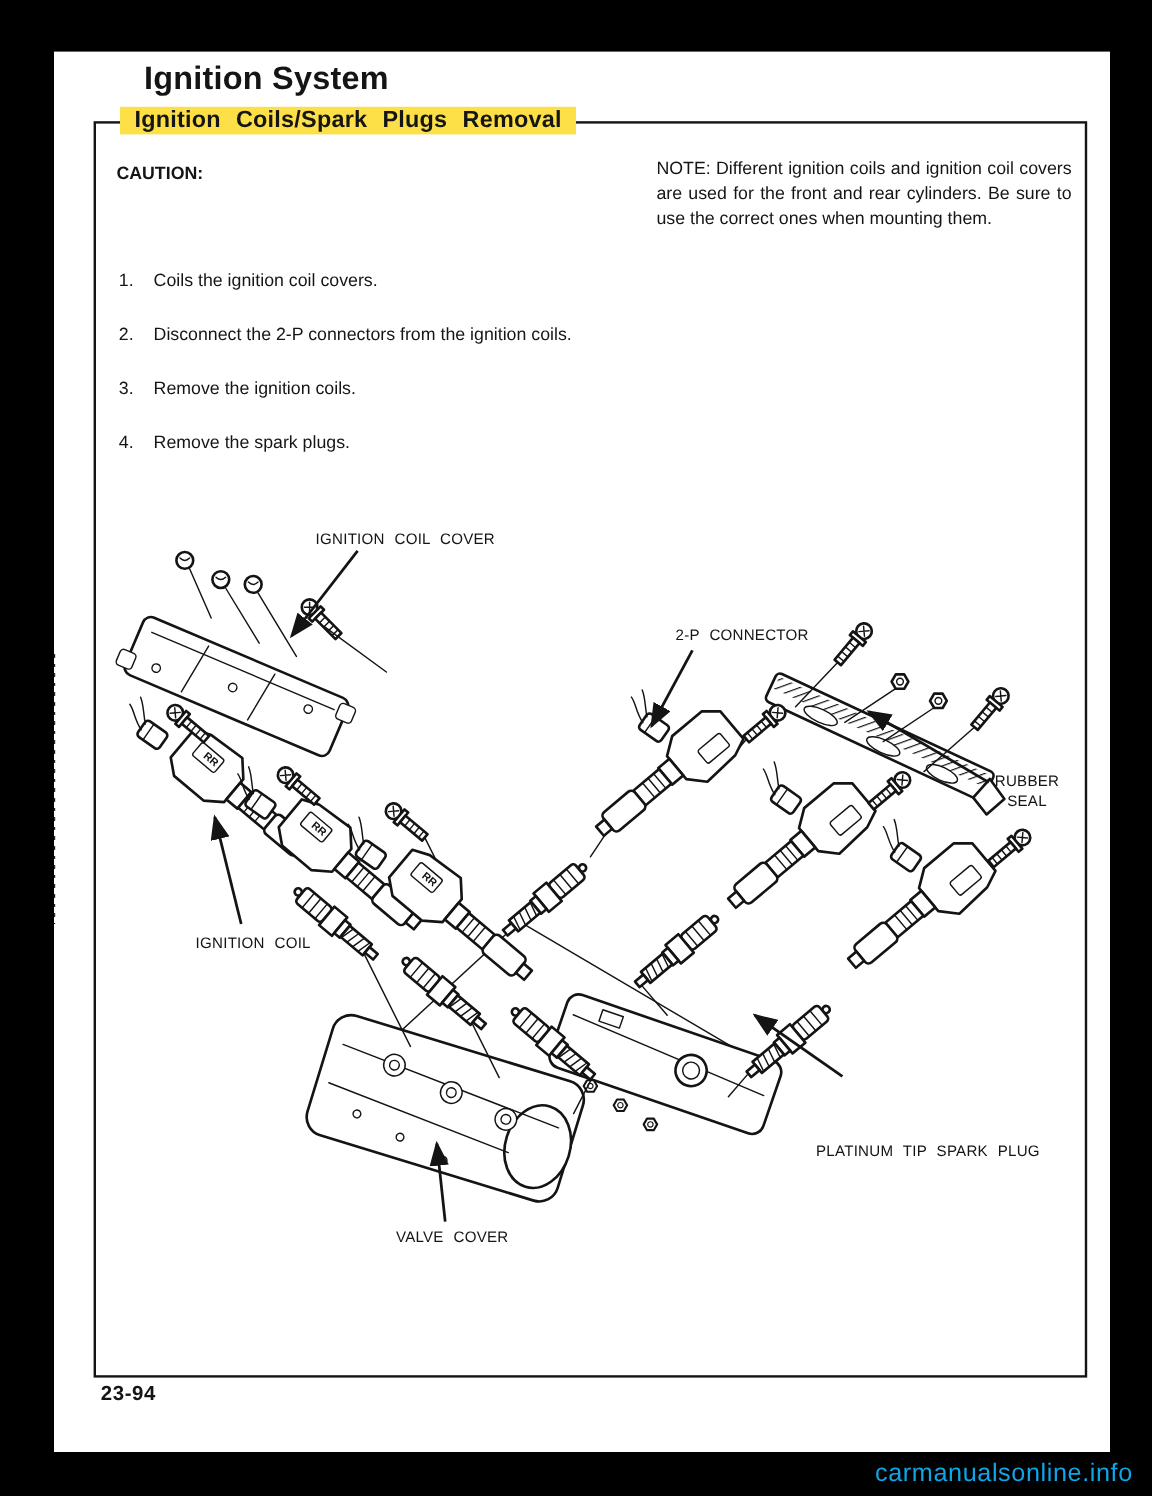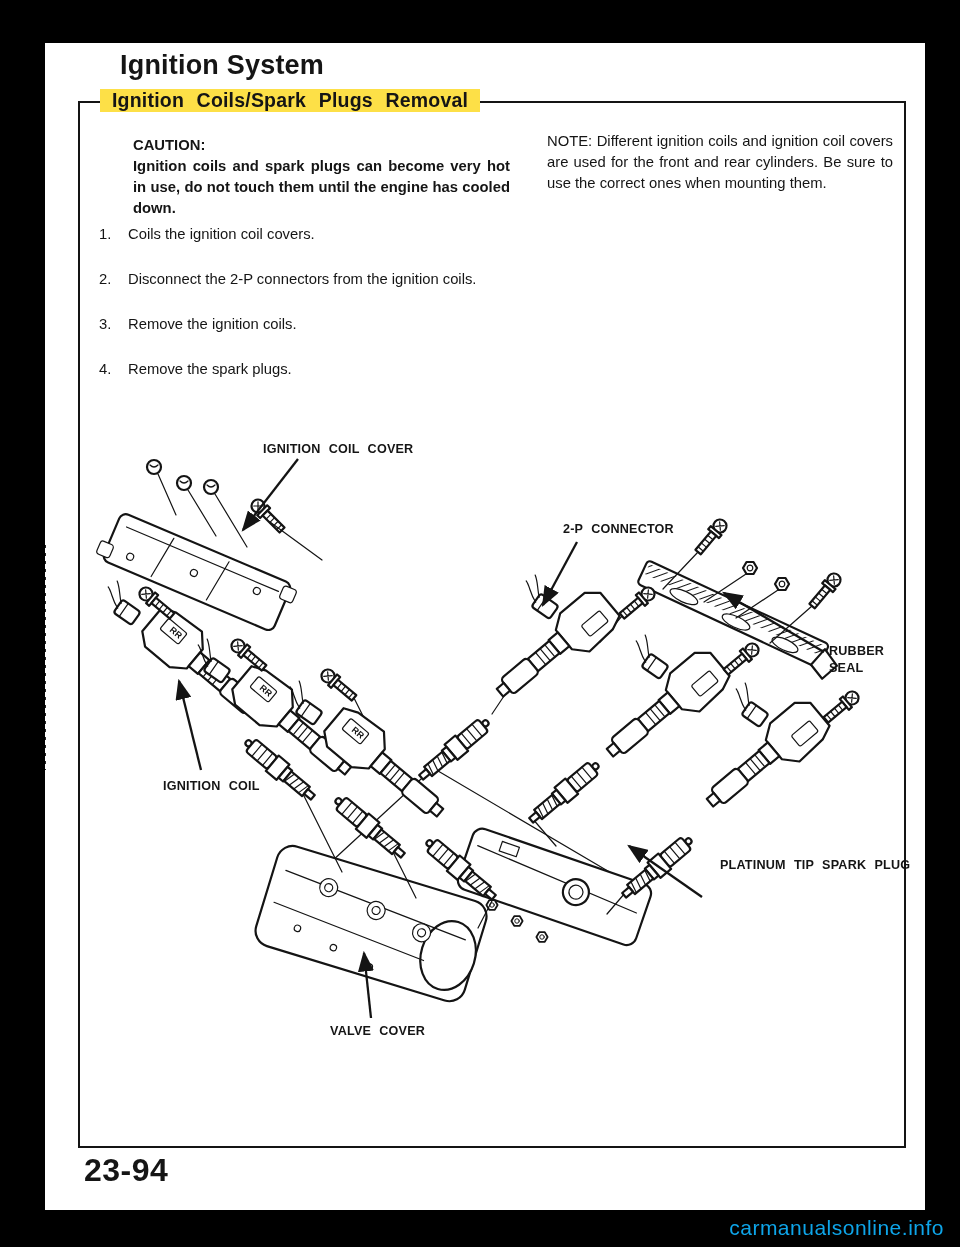--- a/index.html
+++ b/index.html
@@ -9,29 +9,29 @@
     font-family:"Liberation Sans", sans-serif;
     -webkit-font-smoothing:antialiased;
   }
   .page{position:absolute;left:45px;top:43px;width:880px;height:1167px;background:#fff;}
   .doc-title{position:absolute;left:80px;top:50px;font-size:27px;font-weight:bold;letter-spacing:.2px;z-index:4;margin-left:40px;}
   .section-box{position:absolute;left:78px;top:101px;width:824px;height:1043px;border:2.5px solid #141414;z-index:2;}
   .section-legend{
     position:absolute;left:100px;top:89px;z-index:5;background:#fde047;padding:0 12px;
     font-size:19.5px;font-weight:bold;word-spacing:7px;letter-spacing:.2px;white-space:nowrap;
   }
-  .caution{position:absolute;left:97px;top:135px;width:377px;font-size:14.8px;line-height:21px;font-weight:bold;z-index:4;margin-left:36px;}
+  .caution{position:absolute;left:97px;top:135px;width:377px;font-size:14.8px;line-height:21px;font-weight:bold;z-index:4;}
   .caution .cbody{text-align:justify;}
   .steps{position:absolute;left:99px;top:224px;width:378px;font-size:14.8px;line-height:21px;z-index:4;}
   .step{display:flex;margin-bottom:24px;}
   .step .num{width:29px;flex:none;}
   .step .txt{flex:1;text-align:justify;}
   .note{position:absolute;left:547px;top:131px;width:346px;font-size:14.8px;line-height:21px;text-align:justify;z-index:4;}
-  .dlabel{position:absolute;font-size:12.6px;font-weight:bold;letter-spacing:.2px;word-spacing:4.5px;white-space:nowrap;z-index:6;line-height:17px;}
-  .page-num{position:absolute;left:84px;top:1152px;font-size:32px;font-weight:bold;letter-spacing:.5px;z-index:4;}
+  .dlabel{position:absolute;font-size:12.6px;font-weight:normal;letter-spacing:.2px;word-spacing:4.5px;white-space:nowrap;z-index:6;line-height:17px;}
+  .page-num{position:absolute;left:84px;top:1152px;font-size:17px;font-weight:bold;letter-spacing:.5px;z-index:4;}
   .watermark{position:absolute;top:1216px;right:16px;font-size:21px;color:#0ea5e9;letter-spacing:.5px;z-index:4;}
   .artifact{position:absolute;left:43px;top:545px;width:3px;height:225px;z-index:3;
     background:repeating-linear-gradient(to bottom,#000 0 3px,transparent 3px 8px);opacity:.85;}
   svg.diagram{position:absolute;left:0;top:0;z-index:3;pointer-events:none;}
   .ln{stroke:#141414;fill:none;stroke-width:2.2;stroke-linejoin:round;stroke-linecap:round;}
   .fw{fill:#ffffff;}
   .th{stroke-width:1.2;}
   .arr{stroke:#141414;stroke-width:2.3;fill:none;}
   .rrtxt{font-family:"Liberation Sans",sans-serif;font-size:9px;font-weight:bold;fill:#141414;text-anchor:middle;}
 </style>
@@ -41,21 +41,20 @@
 <div class="page"></div>
 <div class="artifact"></div>
 
 <div class="doc-title">Ignition System</div>
 
 <div class="section-box"></div>
 <div class="section-legend">Ignition Coils/Spark Plugs Removal</div>
 
 <div class="caution">
   <div>CAUTION:</div>
-  <div class="cbody">Ignition coils and spark plugs can become very hot in use, do not touch them until the engine has cooled down.</div>
 </div>
 
 <div class="steps">
   <div class="step">
     <span class="num">1.</span>
     <span class="txt">Coils the ignition coil covers.</span>
   </div>
   <div class="step">
     <span class="num">2.</span>
     <span class="txt">Disconnect the 2-P connectors from the ignition coils.</span>
@@ -231,22 +230,22 @@
     <line class="arr" x1="577" y1="542" x2="543" y2="605" marker-end="url(#ah)"></line>
     <line class="arr" x1="824" y1="652" x2="724" y2="593" marker-end="url(#ah)"></line>
     <line class="arr" x1="201" y1="770" x2="179" y2="681" marker-end="url(#ah)"></line>
     <line class="arr" x1="702" y1="897" x2="629" y2="846" marker-end="url(#ah)"></line>
     <line class="arr" x1="371" y1="1018" x2="364" y2="953" marker-end="url(#ah)"></line>
   </g>
 </svg>
 
 <div class="dlabel" style="left:263px;top:441px;">IGNITION COIL COVER</div>
 <div class="dlabel" style="left:563px;top:521px;text-align:center;">2-P CONNECTOR</div>
-<div class="dlabel" style="left:829px;top:643px;">
+<div class="dlabel" style="left:829px;top:643px;text-align:center;">
   <span style="display:block;">RUBBER</span>
   <span style="display:block;">SEAL</span>
 </div>
 <div class="dlabel" style="left:163px;top:778px;">IGNITION COIL</div>
-<div class="dlabel" style="left:680px;top:857px;margin-left:40px;">PLATINUM TIP SPARK PLUG</div>
+<div class="dlabel" style="left:680px;top:951px;">PLATINUM TIP SPARK PLUG</div>
 <div class="dlabel" style="left:330px;top:1023px;text-align:right;">VALVE COVER</div>
 
 <div class="page-num">23-94</div>
 <div class="watermark">carmanualsonline.info</div>
 
 </body></html>

